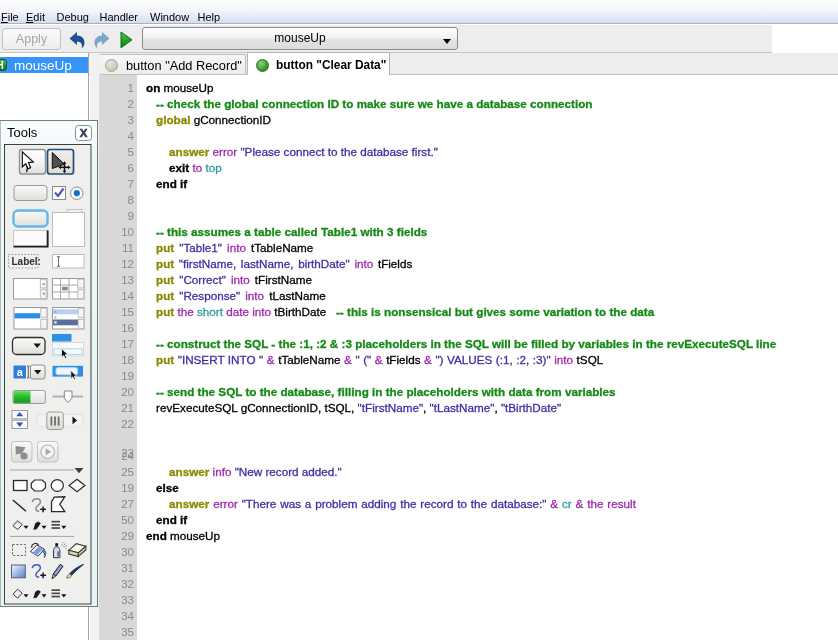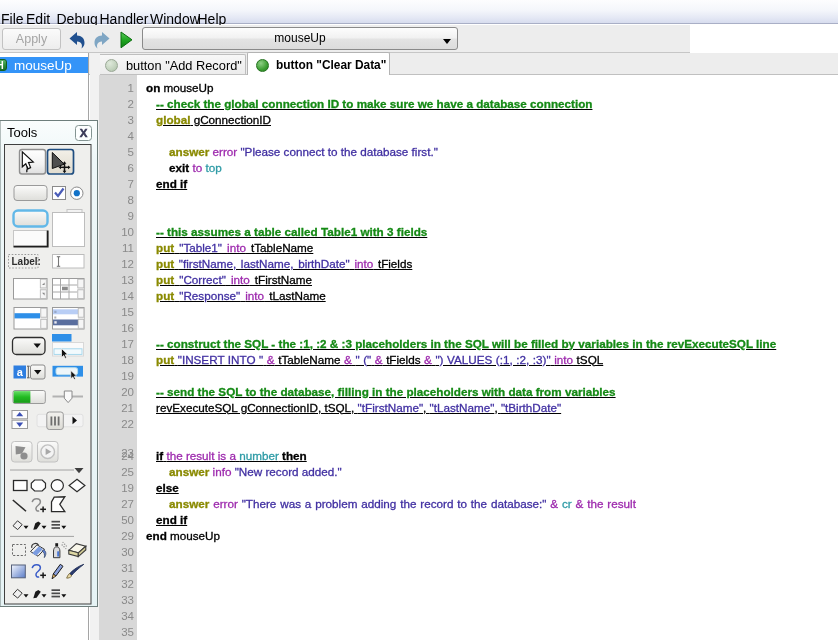--- a/index.html
+++ b/index.html
@@ -5,25 +5,25 @@
 * { margin:0; padding:0; box-sizing:border-box; }
 html,body { width:838px; height:640px; overflow:hidden; background:#fff;
   font-family:"Liberation Sans", sans-serif; }
 #app { position:relative; width:838px; height:640px; }
 .abs { position:absolute; }
 
 
 #menubar { left:0; top:0; width:838px; height:24px;
   background:linear-gradient(180deg,#fdfdfe 0%,#f4f6fb 45%,#e3e7f4 80%,#d7dcee 100%);
   border-bottom:1px solid #a9afc6; }
-#menubar > span { position:absolute; top:11px; font-size:14px; color:#000; }
+#menubar > span { position:absolute; top:11px; font-size:11px; color:#000; }
 .u { text-decoration:underline; }
 
 
-#toolbar { left:0; top:25px; width:690px; height:28px; background:#ededed;
+#toolbar { left:0; top:25px; width:772px; height:28px; background:#ededed;
   border-bottom:1px solid #c6c6c6; }
 #applybtn { position:absolute; left:2px; top:3px; width:59px; height:22px;
   border:1px solid #c2c2c2; border-radius:3px;
   background:linear-gradient(180deg,#fbfbfb,#ededed);
   color:#a5a5a5; font-size:12.5px; text-align:center; line-height:21px; }
 #combo { position:absolute; left:142px; top:2px; width:316px; height:23px;
   border:1px solid #8a8a8a; border-radius:3px;
   background:linear-gradient(180deg,#fdfdfd 0%,#f2f2f2 45%,#e3e3e3 55%,#dcdcdc 100%);
   font-size:12px; text-align:center; line-height:21px; color:#000; }
 #combo .arr { position:absolute; right:6px; top:11px; width:0; height:0;
@@ -61,21 +61,21 @@
 
 #divstrip { left:90px; top:53px; width:10px; height:587px; background:#f1f1f1; }
 
 
 #gutter { left:99px; top:75px; width:38px; height:565px; background:#d8d8d8; }
 .ln { position:absolute; right:3px; width:35px; text-align:right;
   font-size:11.5px; color:#8a8a8a; height:16px; line-height:16px; }
 #code { left:137px; top:75px; width:701px; height:565px; background:#ffffff; }
 .cl { position:absolute; left:0; height:16px; line-height:16px; font-size:11.7px;
   color:#000; white-space:pre; -webkit-text-stroke-width:0.3px; }
-.i0 { padding-left:9px; } .i1 { padding-left:19px;text-decoration:underline; } .i2 { padding-left:32px; }
+.i0 { padding-left:9px; } .i1 { padding-left:19px; } .i2 { padding-left:32px; }
 .k { font-weight:bold; }
 .c { font-weight:bold; color:#158a15; }
 .o { font-weight:bold; color:#8a8a00; }
 .m { color:#9e2bae; }
 .t { color:#2e9ba6; }
 .s { color:#4130a2; }
 </style>
 </head>
 <body>
 <div id="app">
@@ -170,25 +170,25 @@
     <div class="cl i1" style="top:20.5px"><span class="c">-- check the global connection ID to make sure we have a database connection</span></div>
     <div class="cl i1" style="top:36.5px"><span class="o">global</span> gConnectionID</div>
     <div class="cl i2" style="top:68.5px"><span class="o">answer</span> <span class="m">error</span> <span class="s">"Please connect to the database first."</span></div>
     <div class="cl i2" style="top:84.5px"><span class="k">exit</span> <span class="m">to</span> <span class="t">top</span></div>
     <div class="cl i1" style="top:100.5px"><span class="k">end if</span></div>
     <div class="cl i1" style="top:148.5px"><span class="c">-- this assumes a table called Table1 with 3 fields</span></div>
     <div class="cl i1" style="top:164.5px;word-spacing:1.8px"><span class="o">put</span> <span class="s">"Table1"</span> <span class="m">into</span> tTableName</div>
     <div class="cl i1" style="top:180.5px;word-spacing:1.4px"><span class="o">put</span> <span class="s">"firstName, lastName, birthDate"</span> <span class="m">into</span> tFields</div>
     <div class="cl i1" style="top:196.5px;word-spacing:1.8px"><span class="o">put</span> <span class="s">"Correct"</span> <span class="m">into</span> tFirstName</div>
     <div class="cl i1" style="top:212.5px;word-spacing:1.8px"><span class="o">put</span> <span class="s">"Response"</span> <span class="m">into</span> tLastName</div>
+    <div class="cl i1" style="top:228.5px"><span class="o">put</span> <span class="m">the</span> <span class="t">short</span> <span class="m">date into</span> tBirthDate   <span class="c">-- this is nonsensical but gives some variation to the data</span></div>
     <div class="cl i1" style="top:260.5px"><span class="c">-- construct the SQL - the :1, :2 &amp; :3 placeholders in the SQL will be filled by variables in the revExecuteSQL line</span></div>
     <div class="cl i1" style="top:276.5px;word-spacing:0.3px"><span class="o">put</span> <span class="s">"INSERT INTO "</span> <span class="m">&amp;</span> tTableName <span class="m">&amp;</span> <span class="s">" ("</span> <span class="m">&amp;</span> tFields <span class="m">&amp;</span> <span class="s">") VALUES (:1, :2, :3)"</span> <span class="m">into</span> tSQL</div>
     <div class="cl i1" style="top:308.5px"><span class="c">-- send the SQL to the database, filling in the placeholders with data from variables</span></div>
     <div class="cl i1" style="top:324.5px">revExecuteSQL gConnectionID, tSQL, <span class="s">"tFirstName"</span>, <span class="s">"tLastName"</span>, <span class="s">"tBirthDate"</span></div>
-    <div class="cl i1" style="top:372.5px"><span class="k">if</span> <span class="m">the result is a</span> <span class="t">number</span> <span class="k">then</span></div>
     <div class="cl i2" style="top:388.5px"><span class="o">answer</span> <span class="m">info</span> <span class="s">"New record added."</span></div>
     <div class="cl i1" style="top:404.5px"><span class="k">else</span></div>
     <div class="cl i2" style="top:420.5px;word-spacing:0.6px"><span class="o">answer</span> <span class="m">error</span> <span class="s">"There was a problem adding the record to the database:"</span> <span class="m">&amp;</span> <span class="t">cr</span> <span class="m">&amp;</span> <span class="m">the result</span></div>
     <div class="cl i1" style="top:436.5px"><span class="k">end if</span></div>
     <div class="cl i0" style="top:452.5px"><span class="k">end</span> mouseUp</div>
   </div>
 
   <svg id="palette" class="abs" style="left:0;top:120px" width="99" height="490" viewBox="0 0 99 490">
     <defs>
       <linearGradient id="bg1" x1="0" y1="0" x2="0" y2="1">

